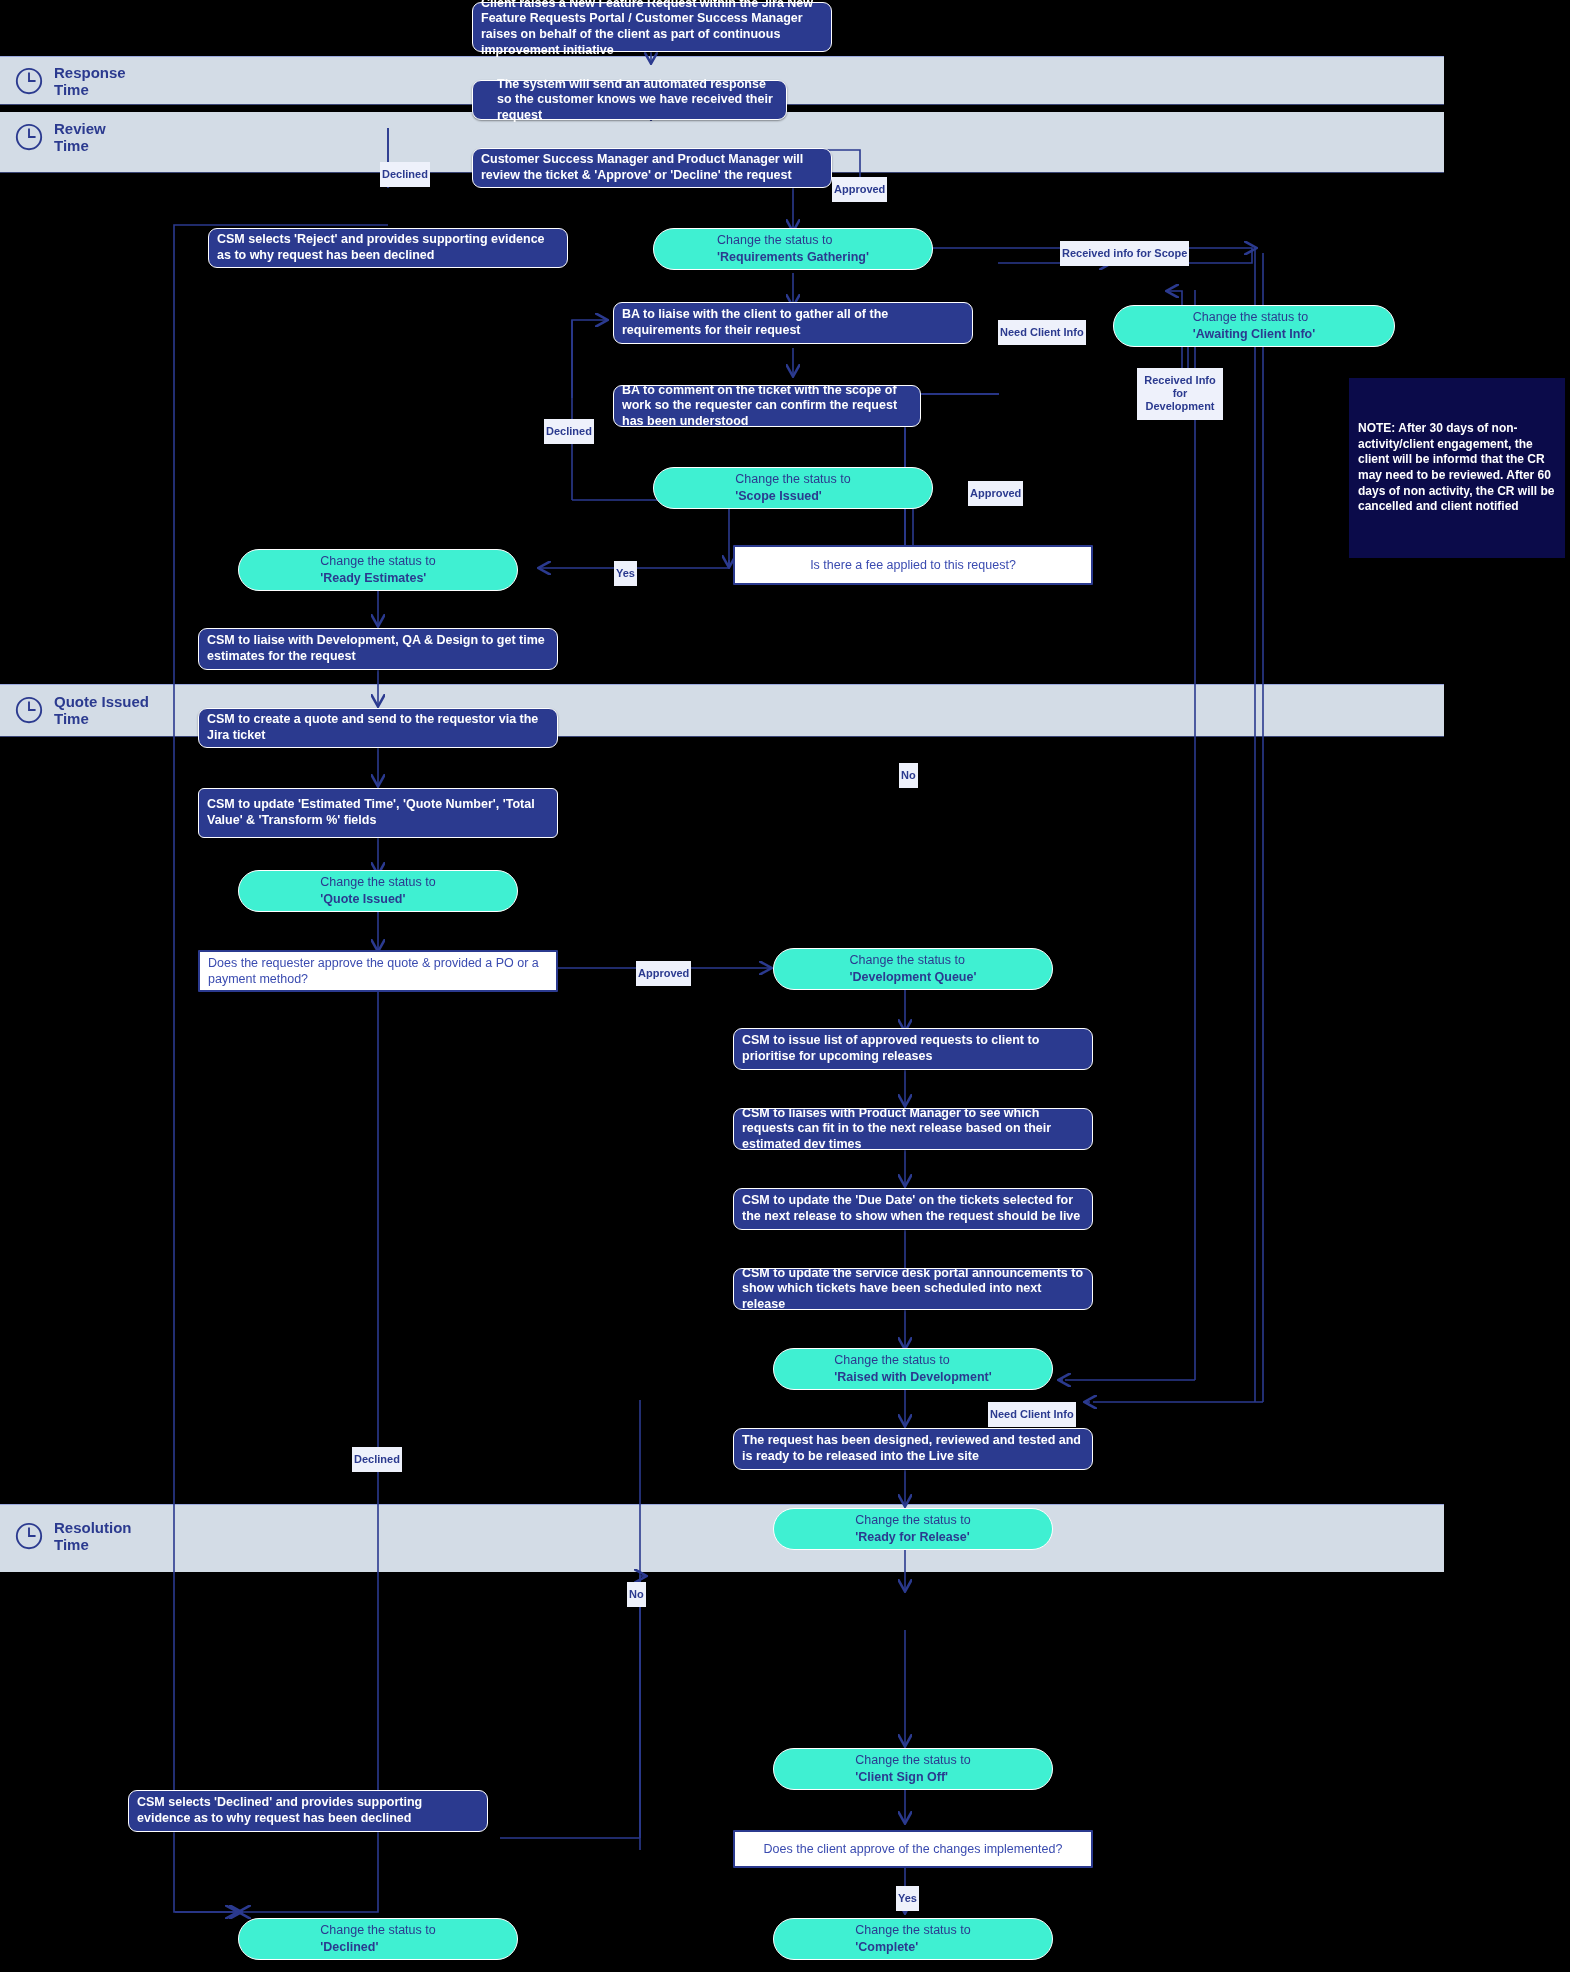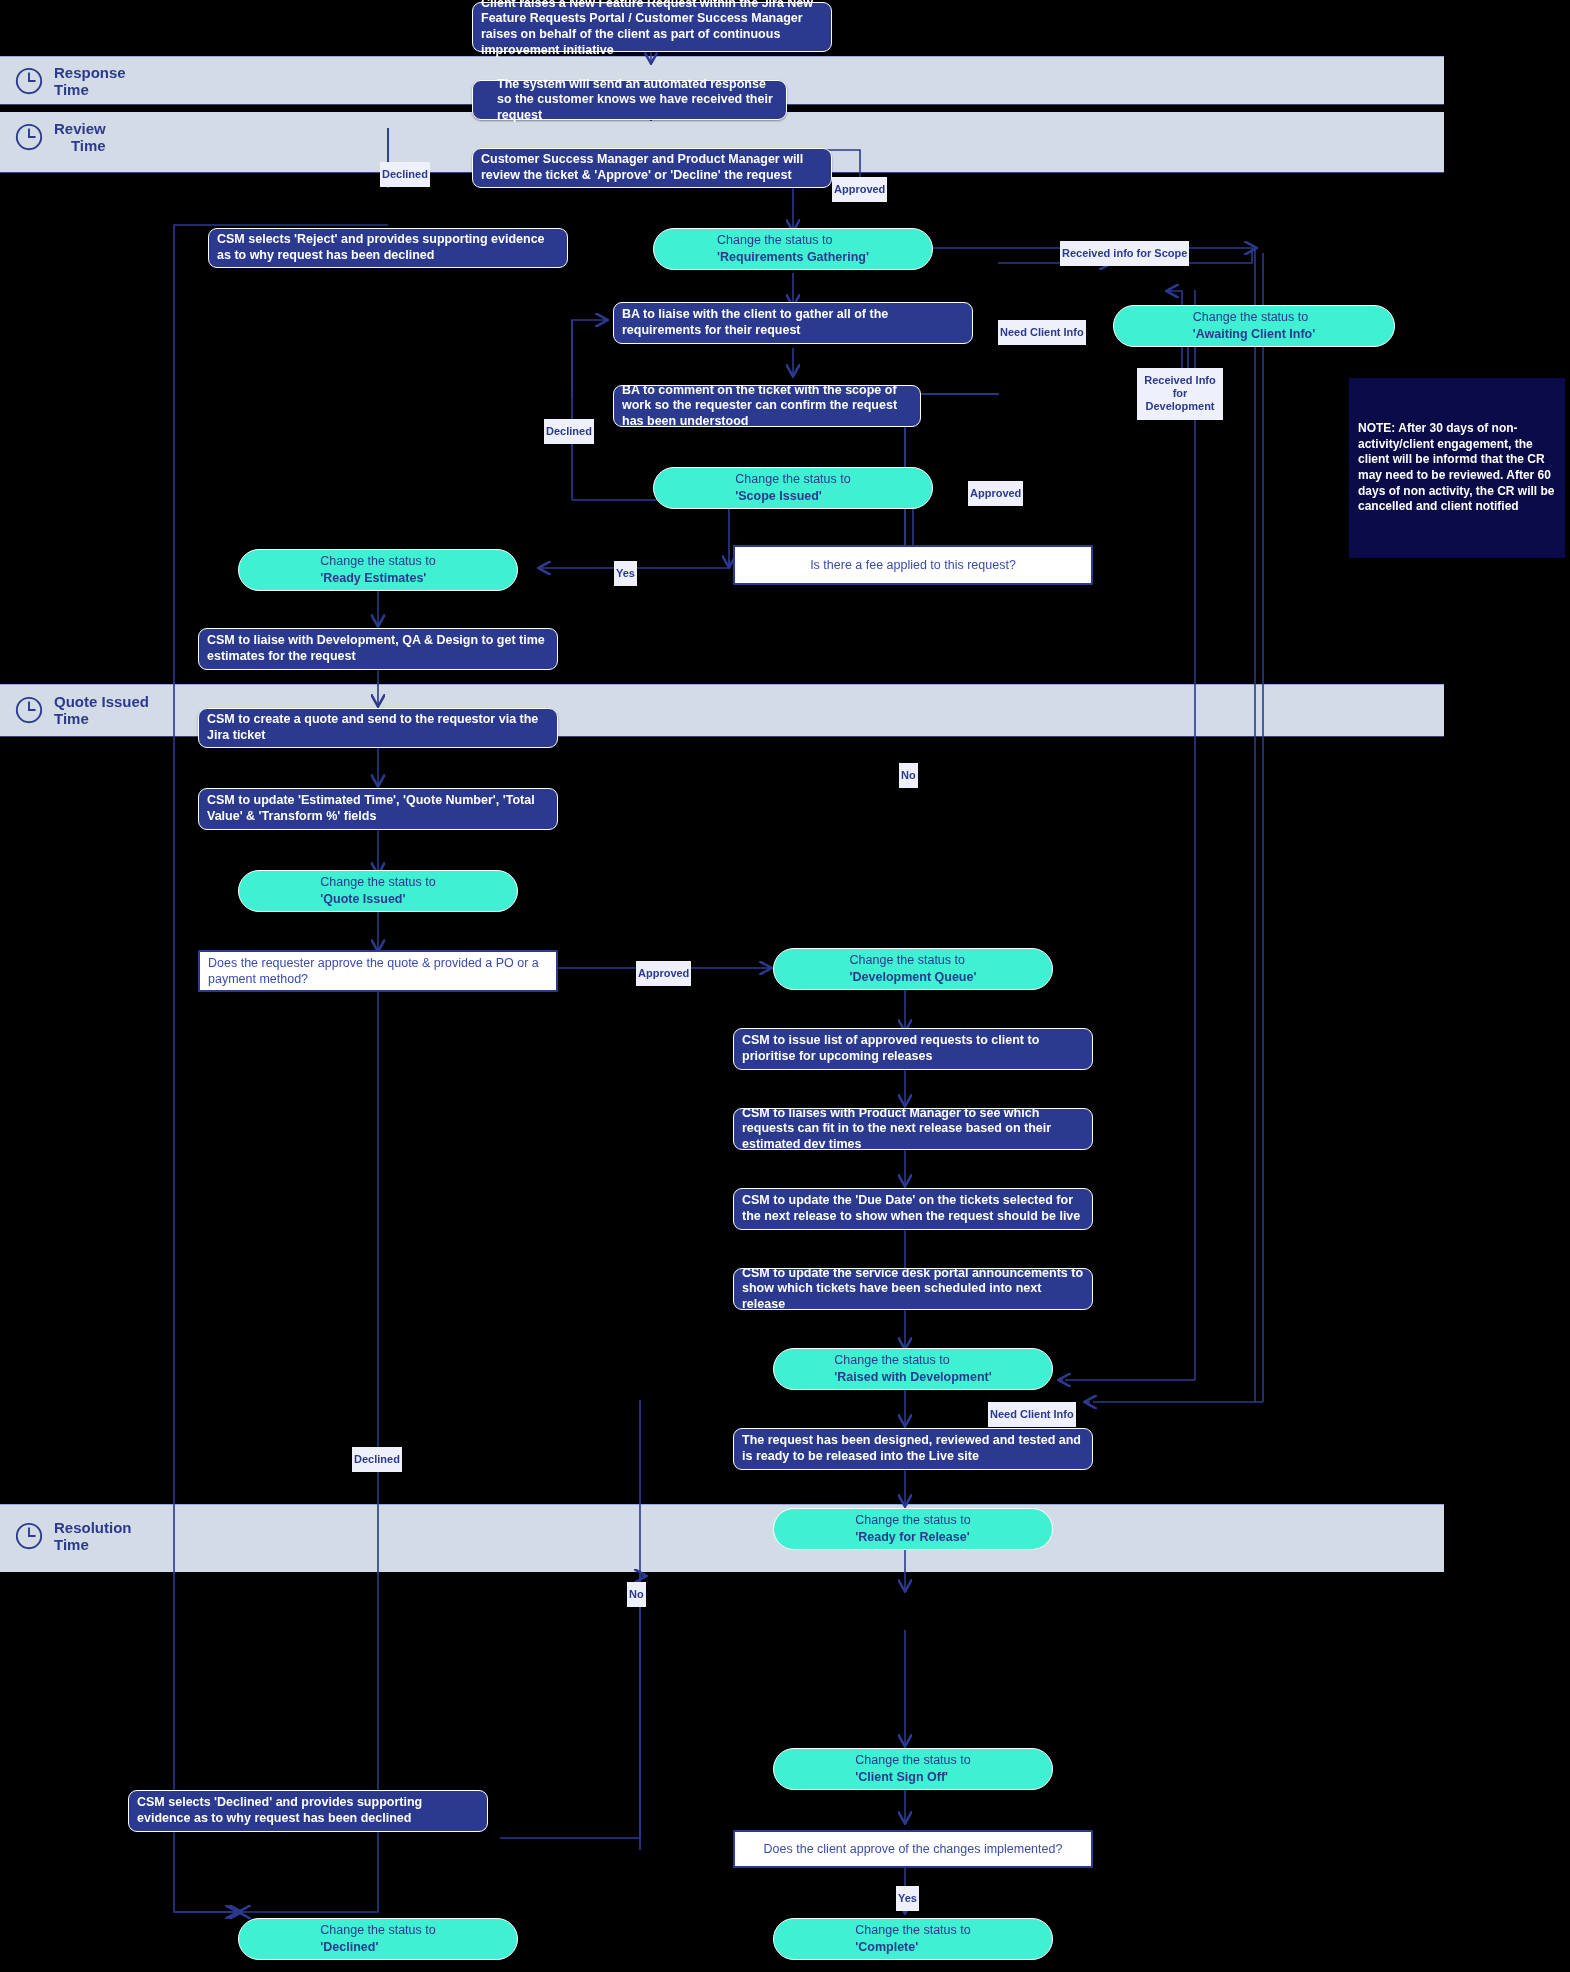--- a/index.html
+++ b/index.html
@@ -53,21 +53,21 @@
   <div class="lane-label" style="left:14px;top:64px;width:130px;height:34px;">
     <svg class="clock" viewBox="0 0 32 32">
       <circle cx="16" cy="16" r="13" fill="none" stroke="#2b3a8f" stroke-width="2"></circle>
       <path d="M16 7 V16 H23" fill="none" stroke="#2b3a8f" stroke-width="2"></path>
     </svg>
     <span>
       <span>Response</span><br><span>Time</span>
     </span>
   </div>
 
-  <div class="lane-label" style="left:14px;top:120px;width:130px;height:34px;text-align:right;">
+  <div class="lane-label" style="left:14px;top:120px;width:130px;height:34px;">
     <svg class="clock" viewBox="0 0 32 32">
       <circle cx="16" cy="16" r="13" fill="none" stroke="#2b3a8f" stroke-width="2"></circle>
       <path d="M16 7 V16 H23" fill="none" stroke="#2b3a8f" stroke-width="2"></path>
     </svg>
     <span>
       <span>Review</span><br><span>Time</span>
     </span>
   </div>
 
   <div class="lane-label" style="left:14px;top:692px;width:150px;height:36px;">
@@ -184,21 +184,21 @@
   <div class="node decision" style="left:733px;top:545px;width:360px;height:40px;">Is there a fee applied to this request?</div>
 
   <div class="node status" style="left:238px;top:549px;width:280px;height:42px;">
     <span><span>Change the status to</span><br><b>'Ready Estimates'</b></span>
   </div>
 
   <div class="node proc" style="left:198px;top:708px;width:360px;height:40px;">CSM to create a quote and send to the requestor via the Jira ticket</div>
 
   <div class="node proc" style="left:198px;top:628px;width:360px;height:42px;">CSM to liaise with Development, QA &amp; Design to get time estimates for the request</div>
 
-  <div class="node proc" style="left:198px;top:788px;width:360px;height:42px;">CSM to update 'Estimated Time', 'Quote Number', 'Total Value' &amp; 'Transform %' fields</div>
+  <div class="node proc" style="left:198px;top:788px;width:360px;height:50px;border-radius:6px;">CSM to update 'Estimated Time', 'Quote Number', 'Total Value' &amp; 'Transform %' fields</div>
 
   <div class="node status" style="left:238px;top:870px;width:280px;height:42px;">
     <span><span>Change the status to</span><br><b>'Quote Issued'</b></span>
   </div>
 
   <div class="node decision" style="left:198px;top:950px;width:360px;height:42px;">Does the requester approve the quote &amp; provided a PO or a payment method?</div>
 
   <div class="node status" style="left:773px;top:948px;width:280px;height:42px;">
     <span><span>Change the status to</span><br><b>'Development Queue'</b></span>
   </div>

